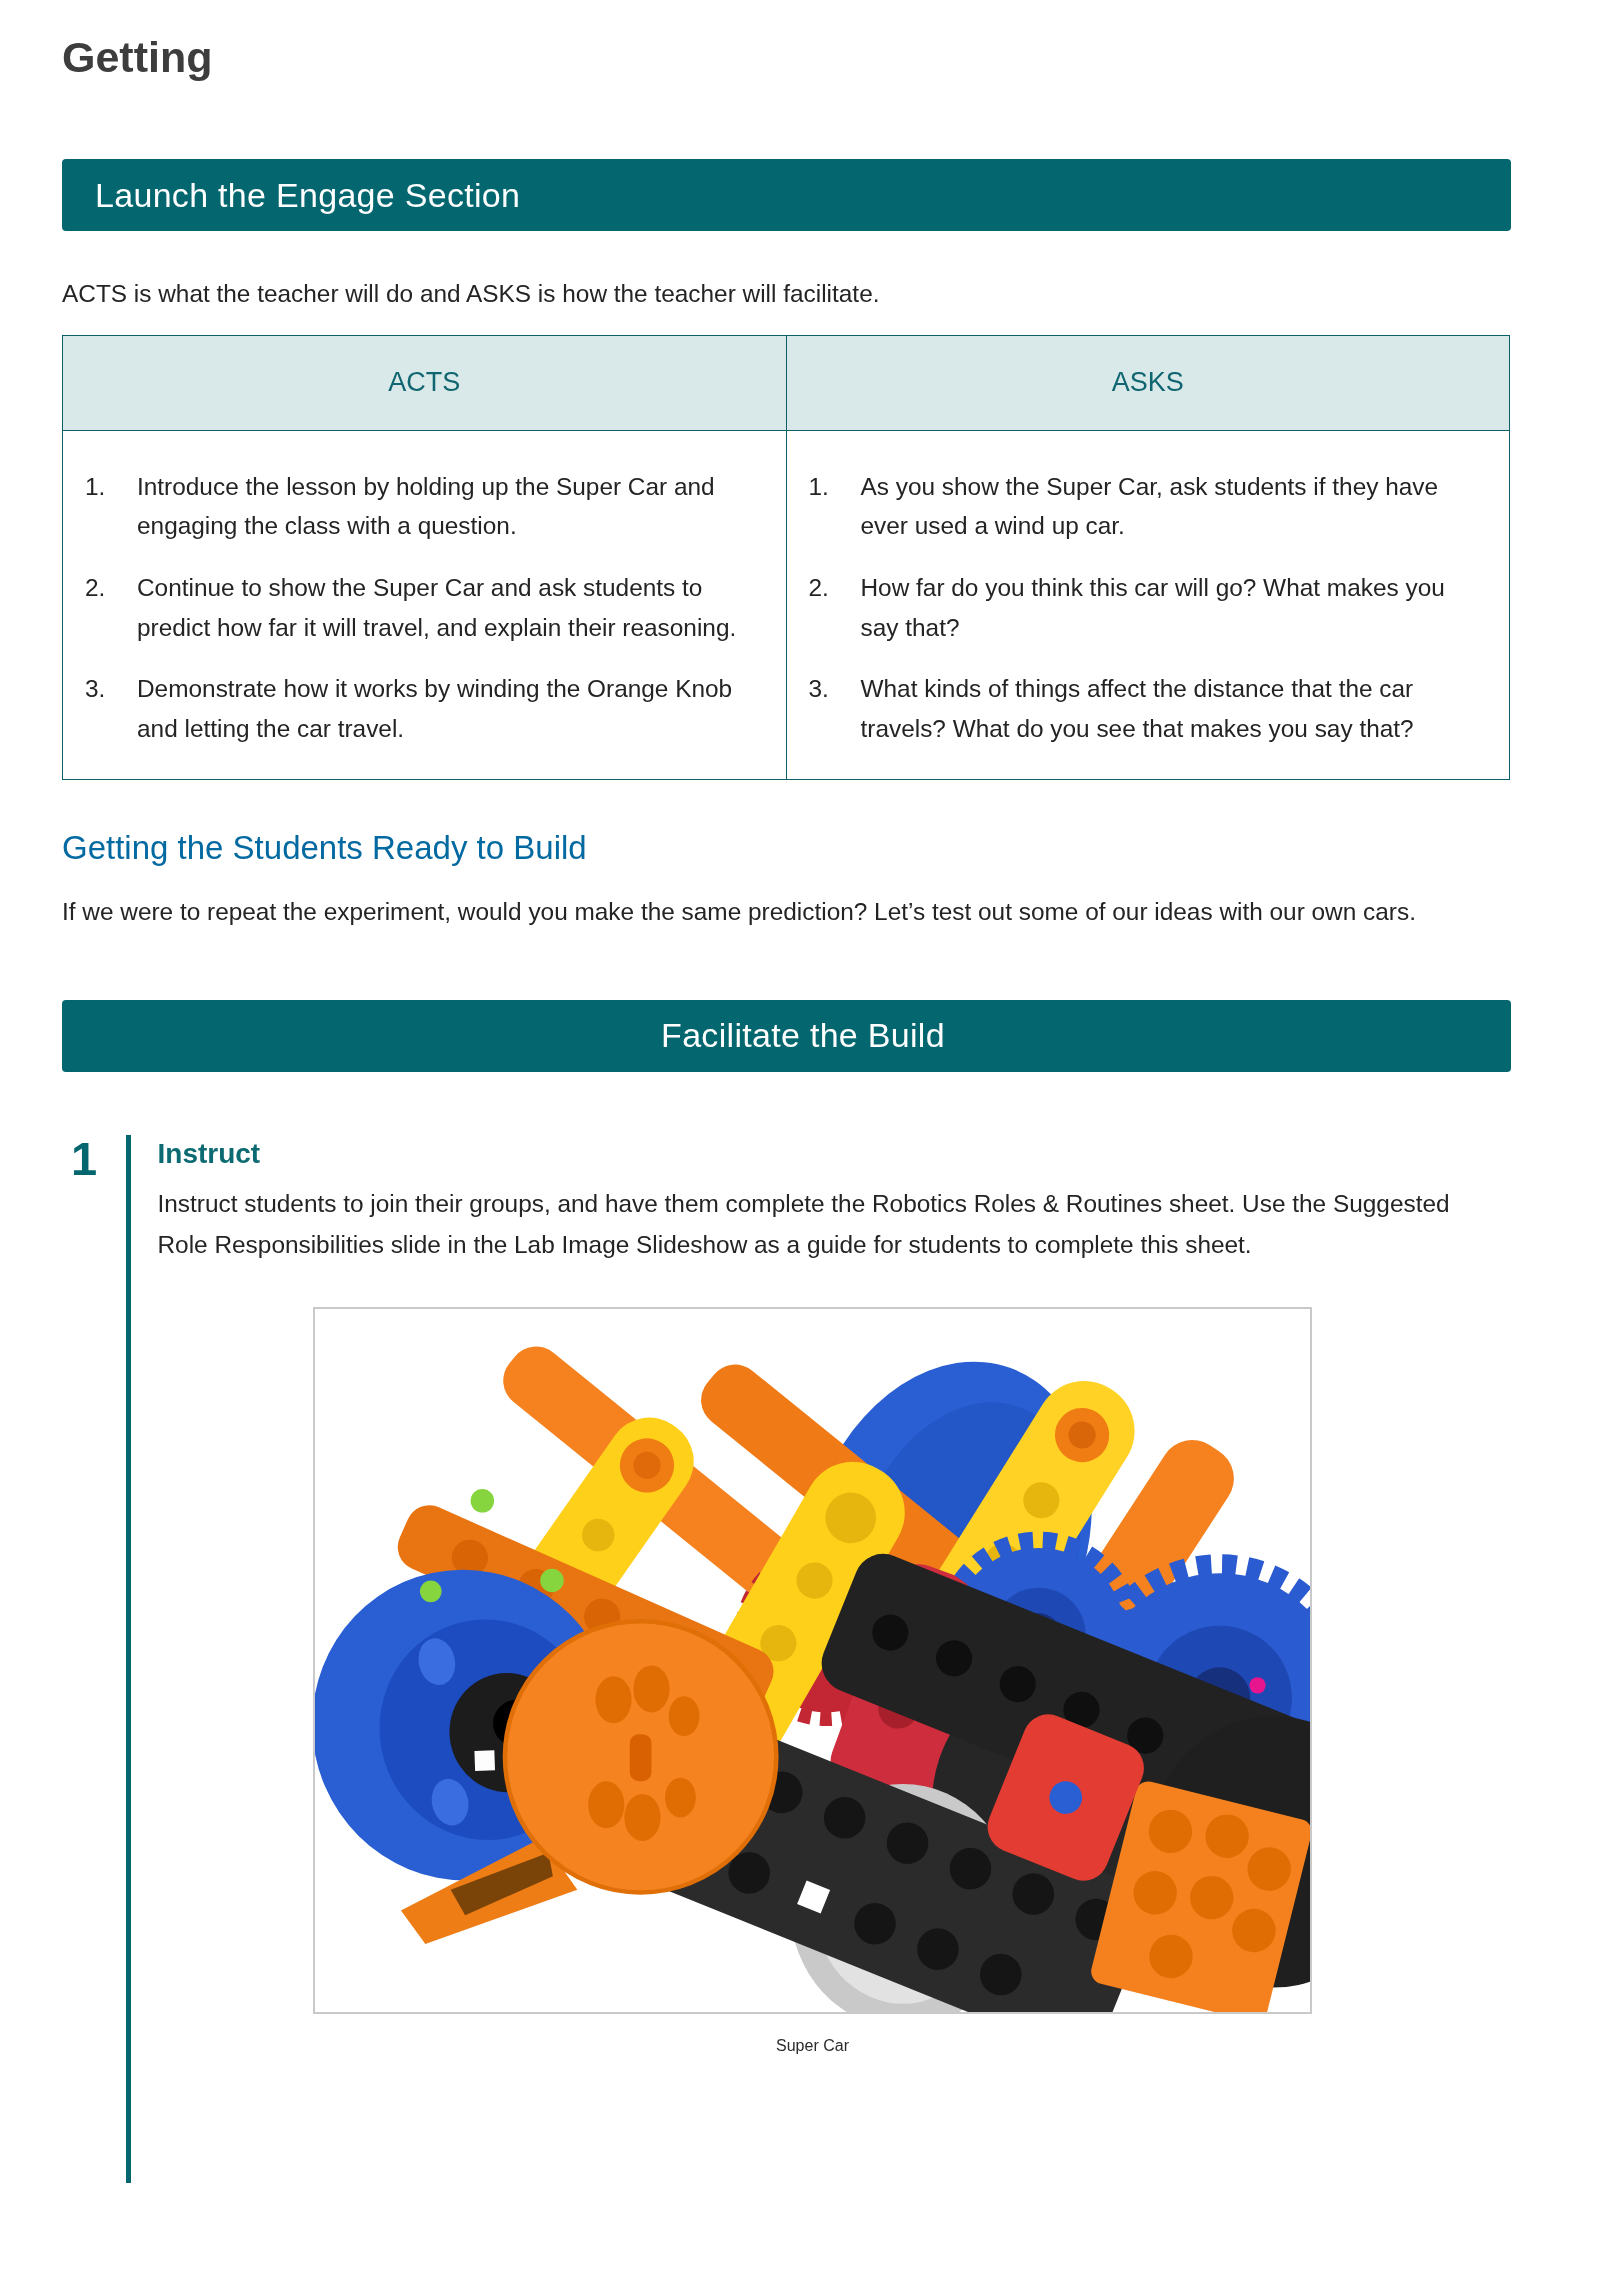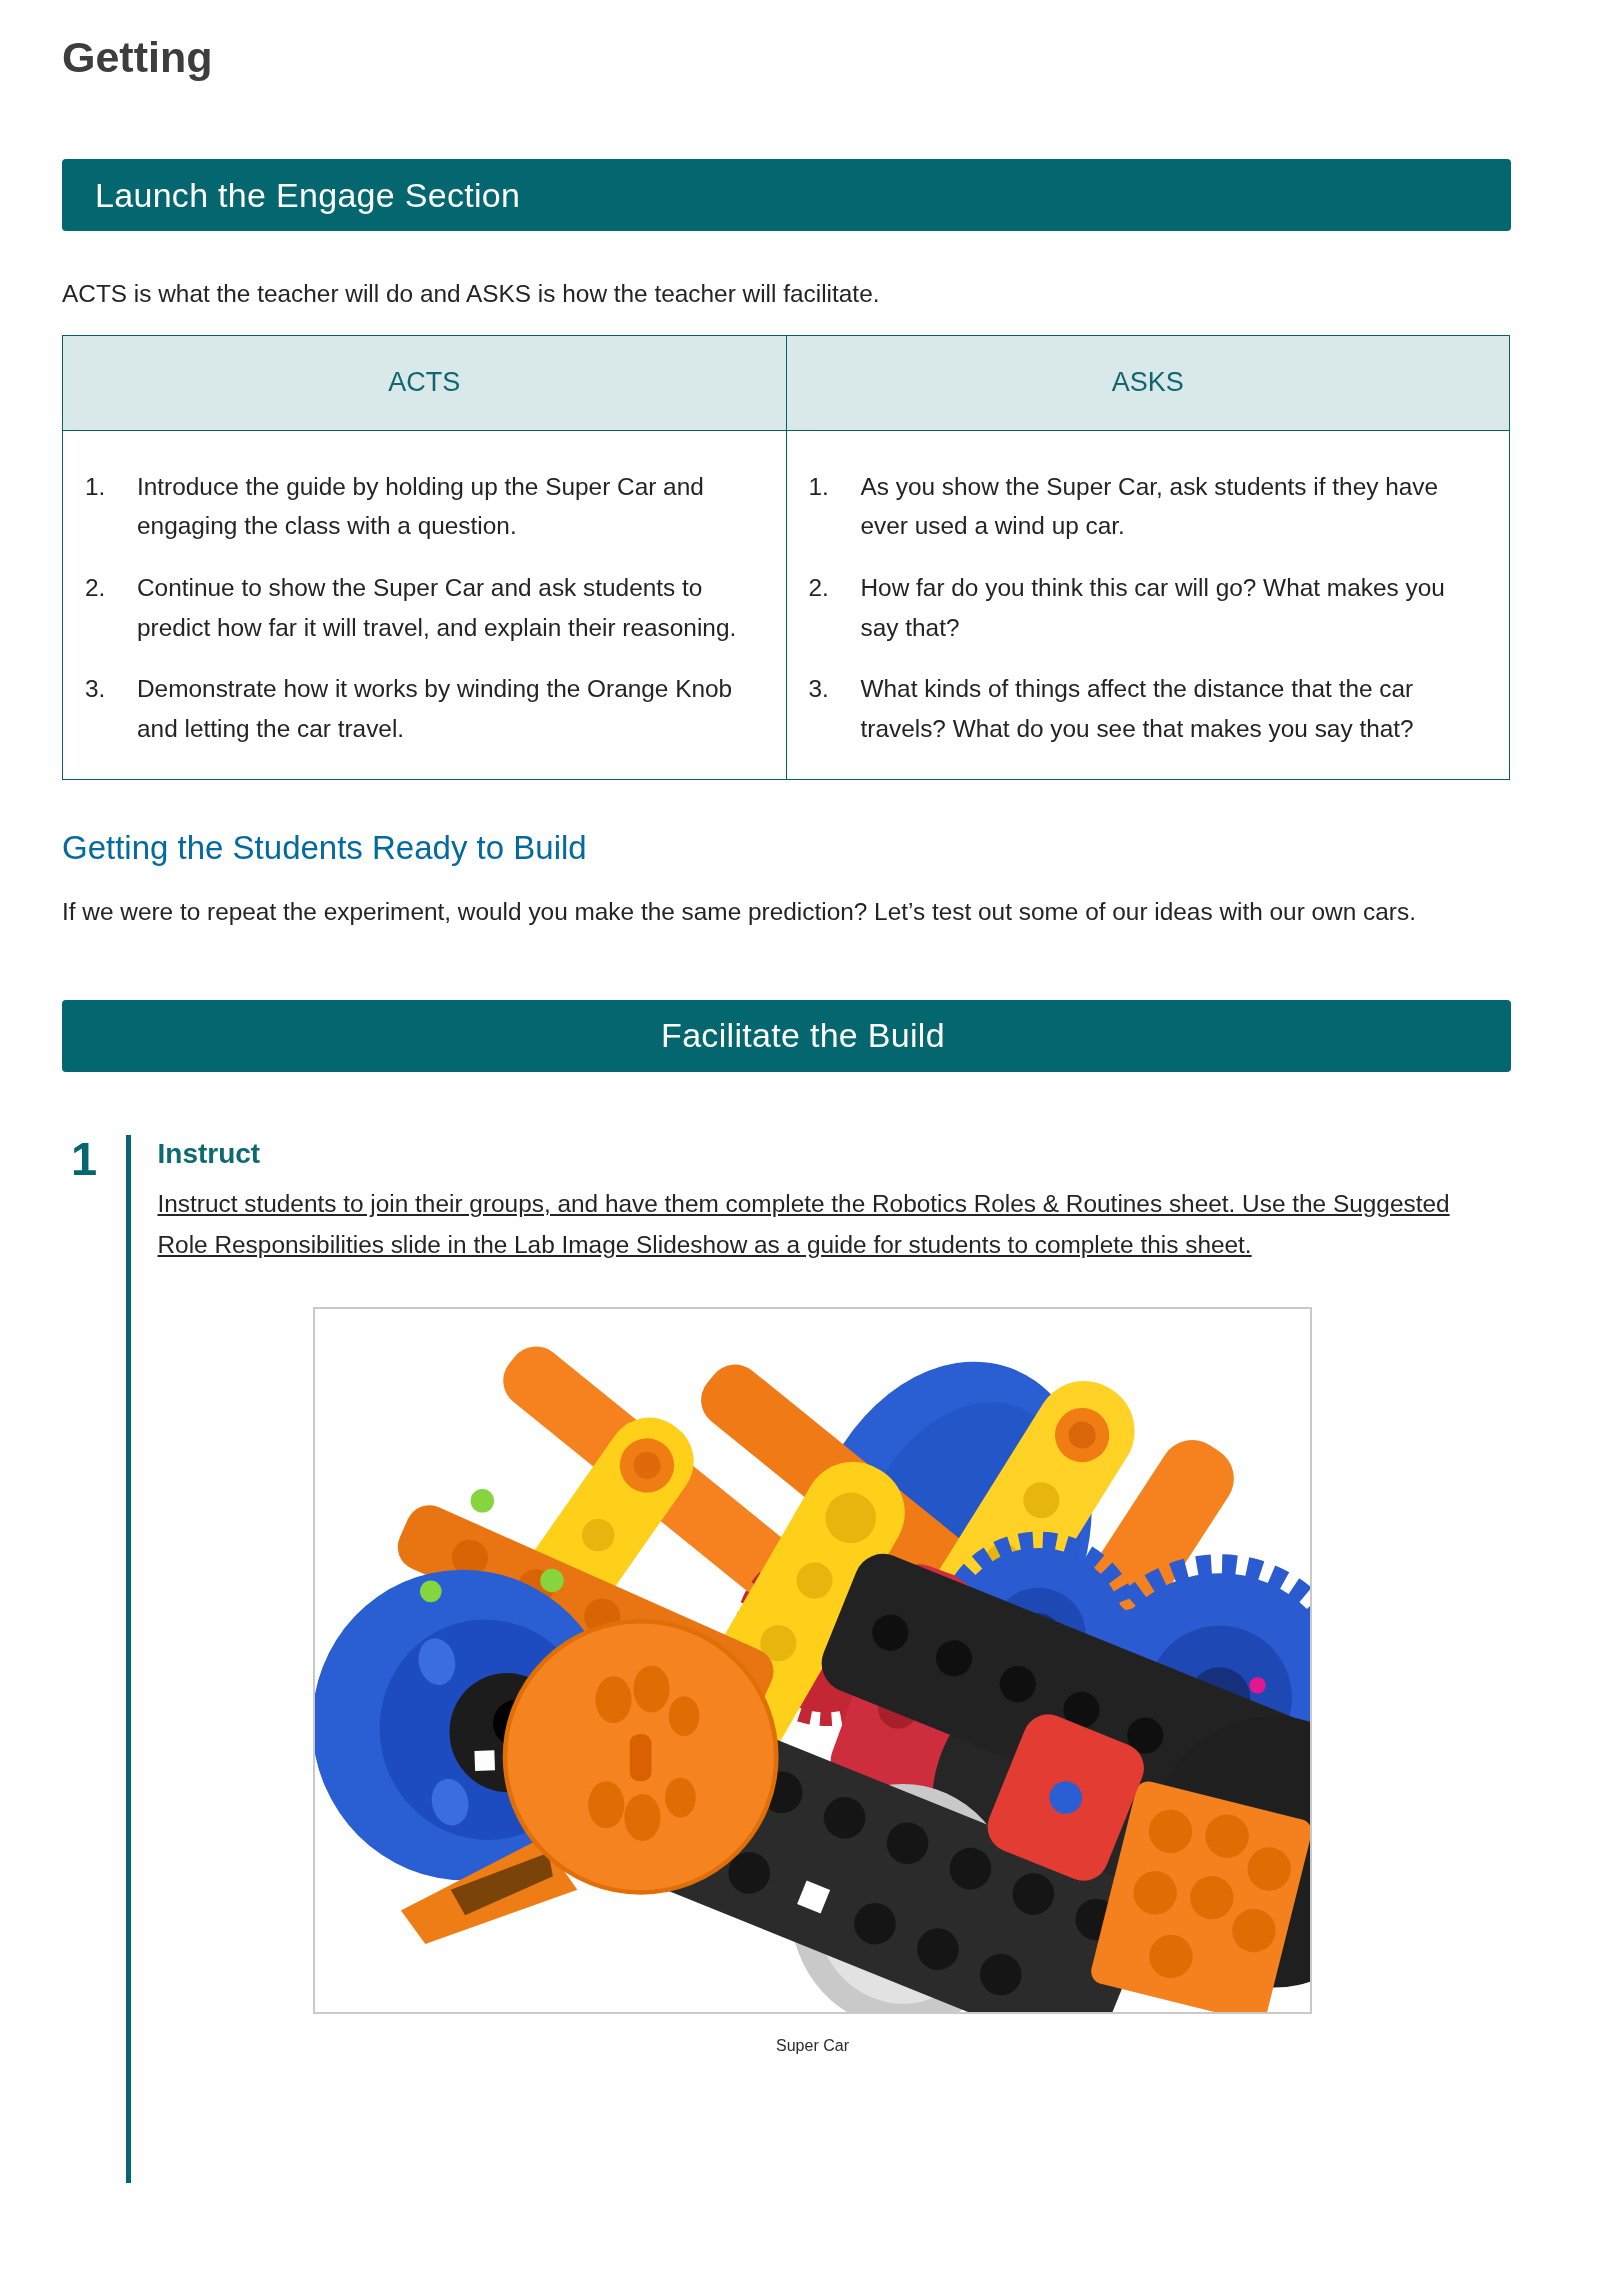--- a/index.html
+++ b/index.html
@@ -80,21 +80,21 @@
     line-height:1.0; padding-left:9px; box-sizing:border-box;
   }
   .step-rule { width:4.5px; flex:0 0 4.5px; background:#04666e; }
   .step-body { flex:1 1 auto; padding-left:27px; }
   .step-title {
     margin:3.6px 0 12.7px 0;
     font-size:28px; font-weight:bold; color:#0c6b72;
   }
   .step-text {
     margin:0; width:1330px;
-    font-size:24.4px; line-height:1.68;text-decoration:underline;
+    font-size:24.4px; line-height:1.68;
   }
   figure.car-figure { margin:42px 0 0 155px; width:1000px; }
   .car-frame {
     width:995px; height:703px;
     border:2.7px solid #c9c9c9;
     background:#ffffff;
     box-sizing:content-box;
   }
   .car-frame svg { display:block; width:995px; height:703px; }
   figcaption.car-caption {
@@ -119,21 +119,21 @@
     <thead>
       <tr>
         <th>ACTS</th>
         <th>ASKS</th>
       </tr>
     </thead>
     <tbody>
       <tr>
         <td>
           <ol class="num">
-              <li>Introduce the guide by holding up the Super Car and engaging the class with a question.</li>
+              <li>Introduce the lesson by holding up the Super Car and engaging the class with a question.</li>
               <li>Continue to show the Super Car and ask students to predict how far it will travel, and explain their reasoning.</li>
               <li>Demonstrate how it works by winding the Orange Knob and letting the car travel.</li>
             </ol>
         </td>
         <td>
           <ol class="num">
               <li>As you show the Super Car, ask students if they have ever used a wind up car.</li>
               <li>How far do you think this car will go? What makes you say that?</li>
               <li>What kinds of things affect the distance that the car travels? What do you see that makes you say that?</li>
             </ol>

